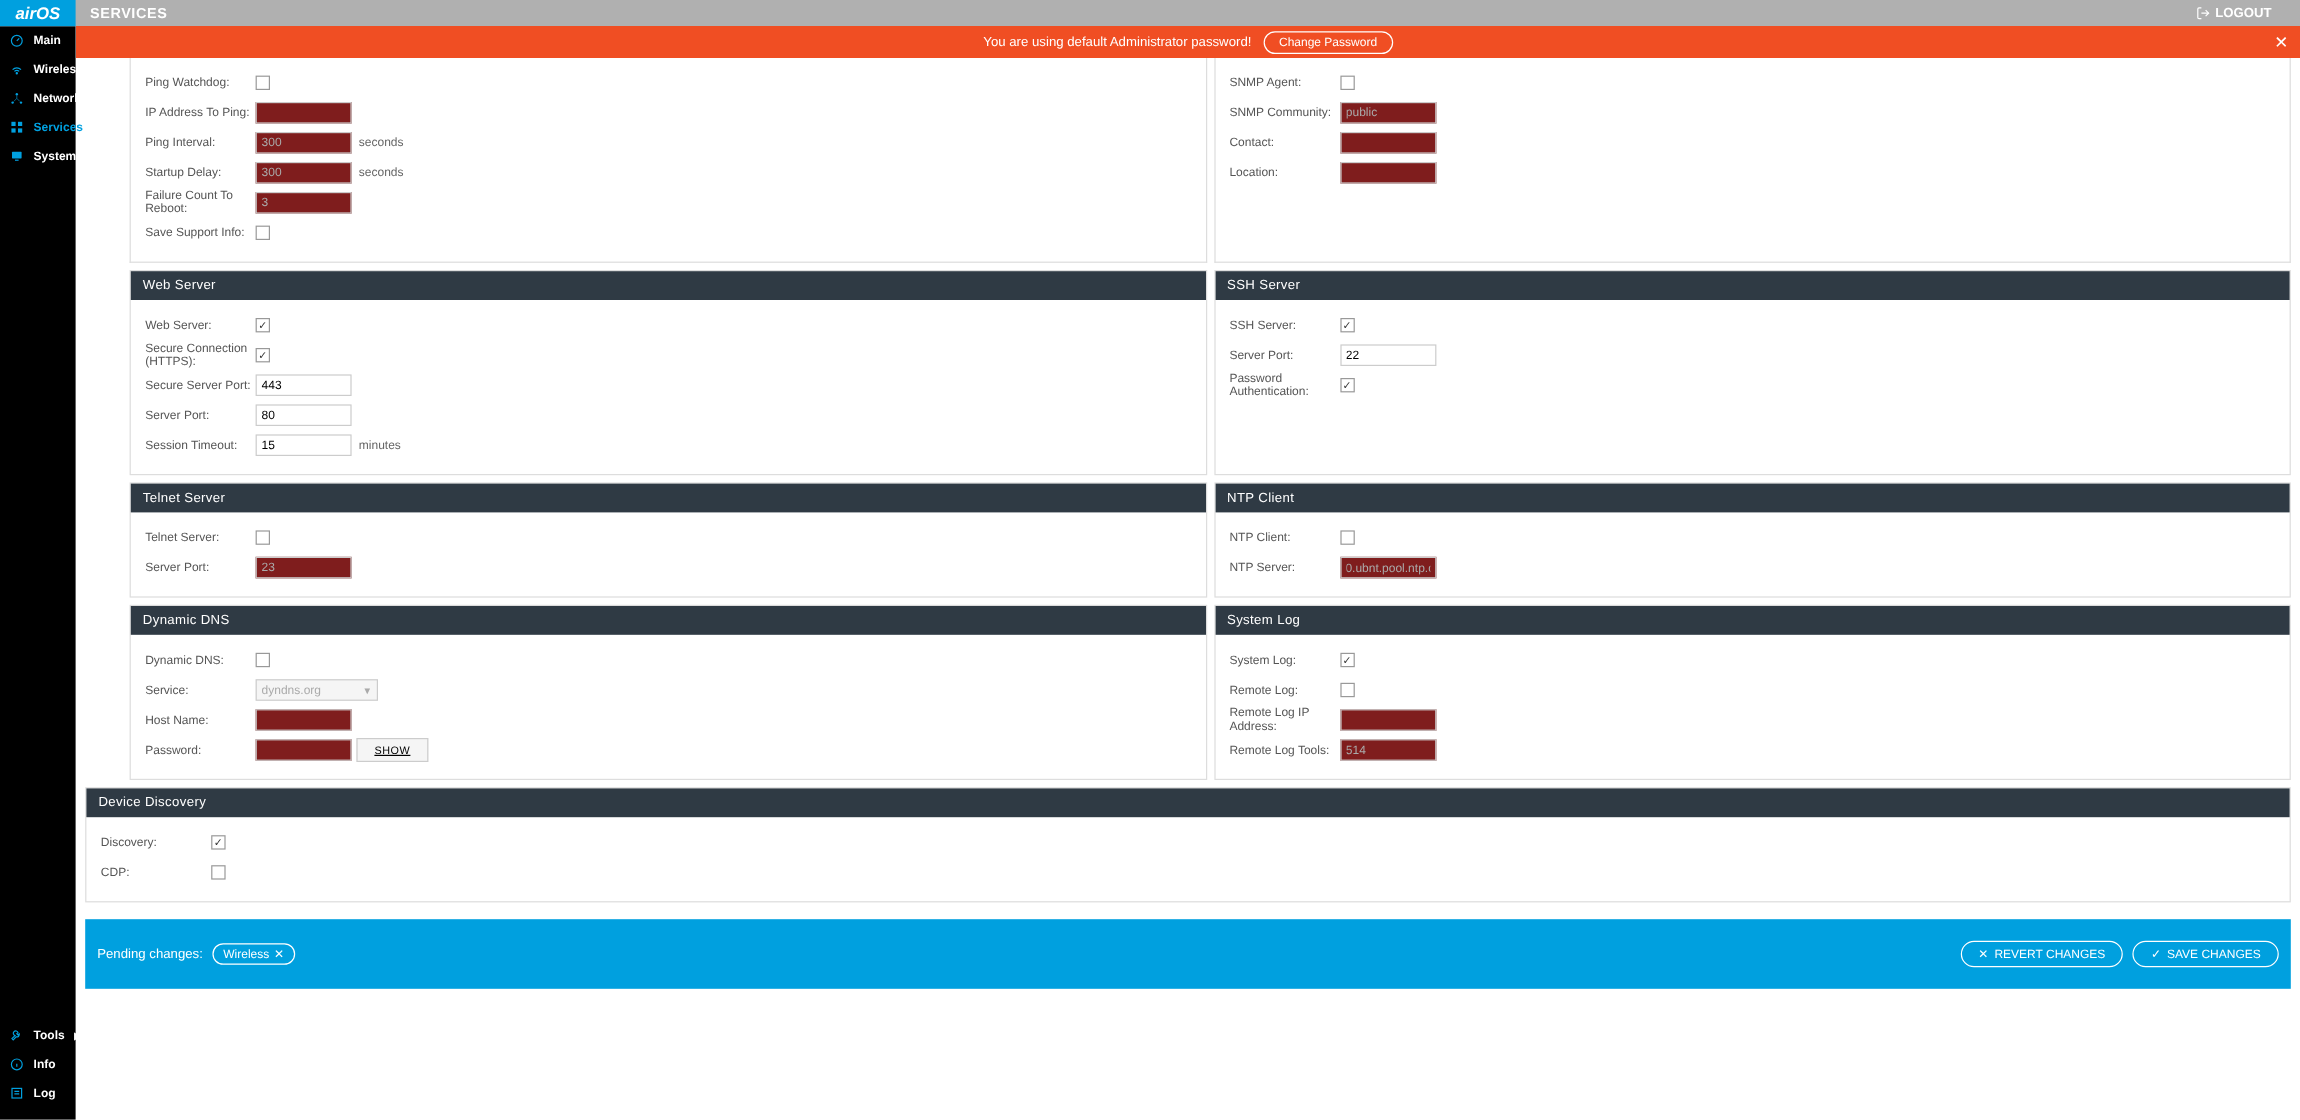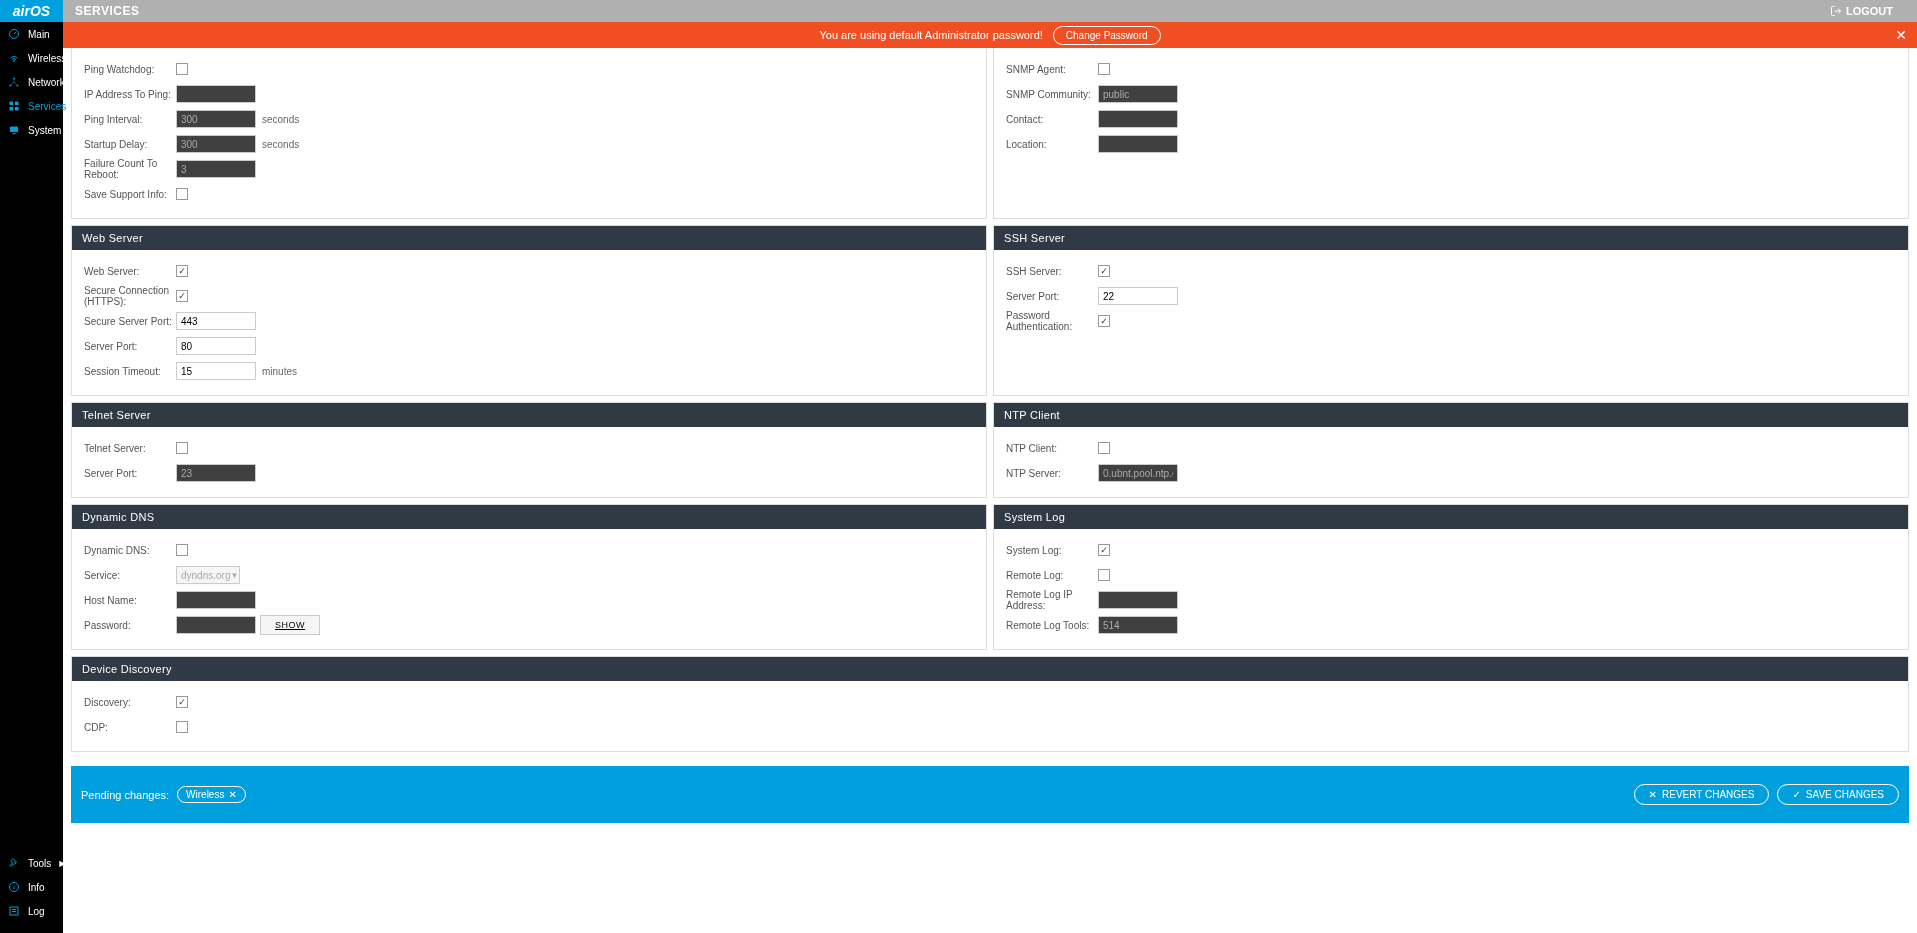--- a/index.html
+++ b/index.html
@@ -49,20 +49,21 @@
 }
 .sidebar {
   position: fixed;
   left: 0;
   top: 22px;
   bottom: 0;
   width: 63px;
   background: #000;
   display: flex;
   flex-direction: column;
+  font-weight: bold;
 }
 .sidebar-item {
   display: flex;
   align-items: center;
   gap: 8px;
   padding: 6px 8px;
   color: #fff;
   font-size: 10px;
   cursor: pointer;
 }
@@ -94,21 +95,21 @@
   border-radius: 12px;
   padding: 3px 12px;
   background: transparent;
   color: #fff;
   font-size: 10px;
   cursor: pointer;
 }
 .content {
   padding: 0 8px 8px 8px;
 }
-.row2 { display: flex; gap: 6px; }
+.row2 { display: flex; gap: 6px; margin-left: 37px; }
 .panel {
   flex: 1;
   border: 1px solid #ddd;
   margin-top: 0;
   min-width: 0;
 }
 .panel-top {
   border-top: none;
   padding: 10px 12px;
 }
@@ -134,21 +135,21 @@
   font-size: 10px;
   flex-shrink: 0;
 }
 .field-input {
   width: 80px;
   padding: 2px 4px;
   border: 1px solid #ccc;
   font-size: 10px;
   height: 18px;
 }
-.field-input.disabled { background: #404040; color: #aaa; }
+.field-input.disabled { background: #7f1d1d; color: #aaa; }
 .field-unit { margin-left: 6px; color: #666; font-size: 10px; }
 .checkbox {
   width: 12px; height: 12px;
   border: 1px solid #999;
   display: inline-flex;
   align-items: center;
   justify-content: center;
   font-size: 9px;
   color: #333;
   cursor: pointer;
@@ -156,21 +157,21 @@
 }
 .btn-small {
   border: 1px solid #ccc;
   background: #f5f5f5;
   padding: 4px 14px;
   font-size: 9px;
   cursor: pointer;
   letter-spacing: 0.5px;
 }
 .select {
-  width: 64px;
+  width: 102px;
   padding: 2px 4px;
   border: 1px solid #ccc;
   font-size: 10px;
   height: 18px;
   background: #f5f5f5;
   display: inline-flex;
   align-items: center;
   justify-content: space-between;
   color: #aaa;
 }

